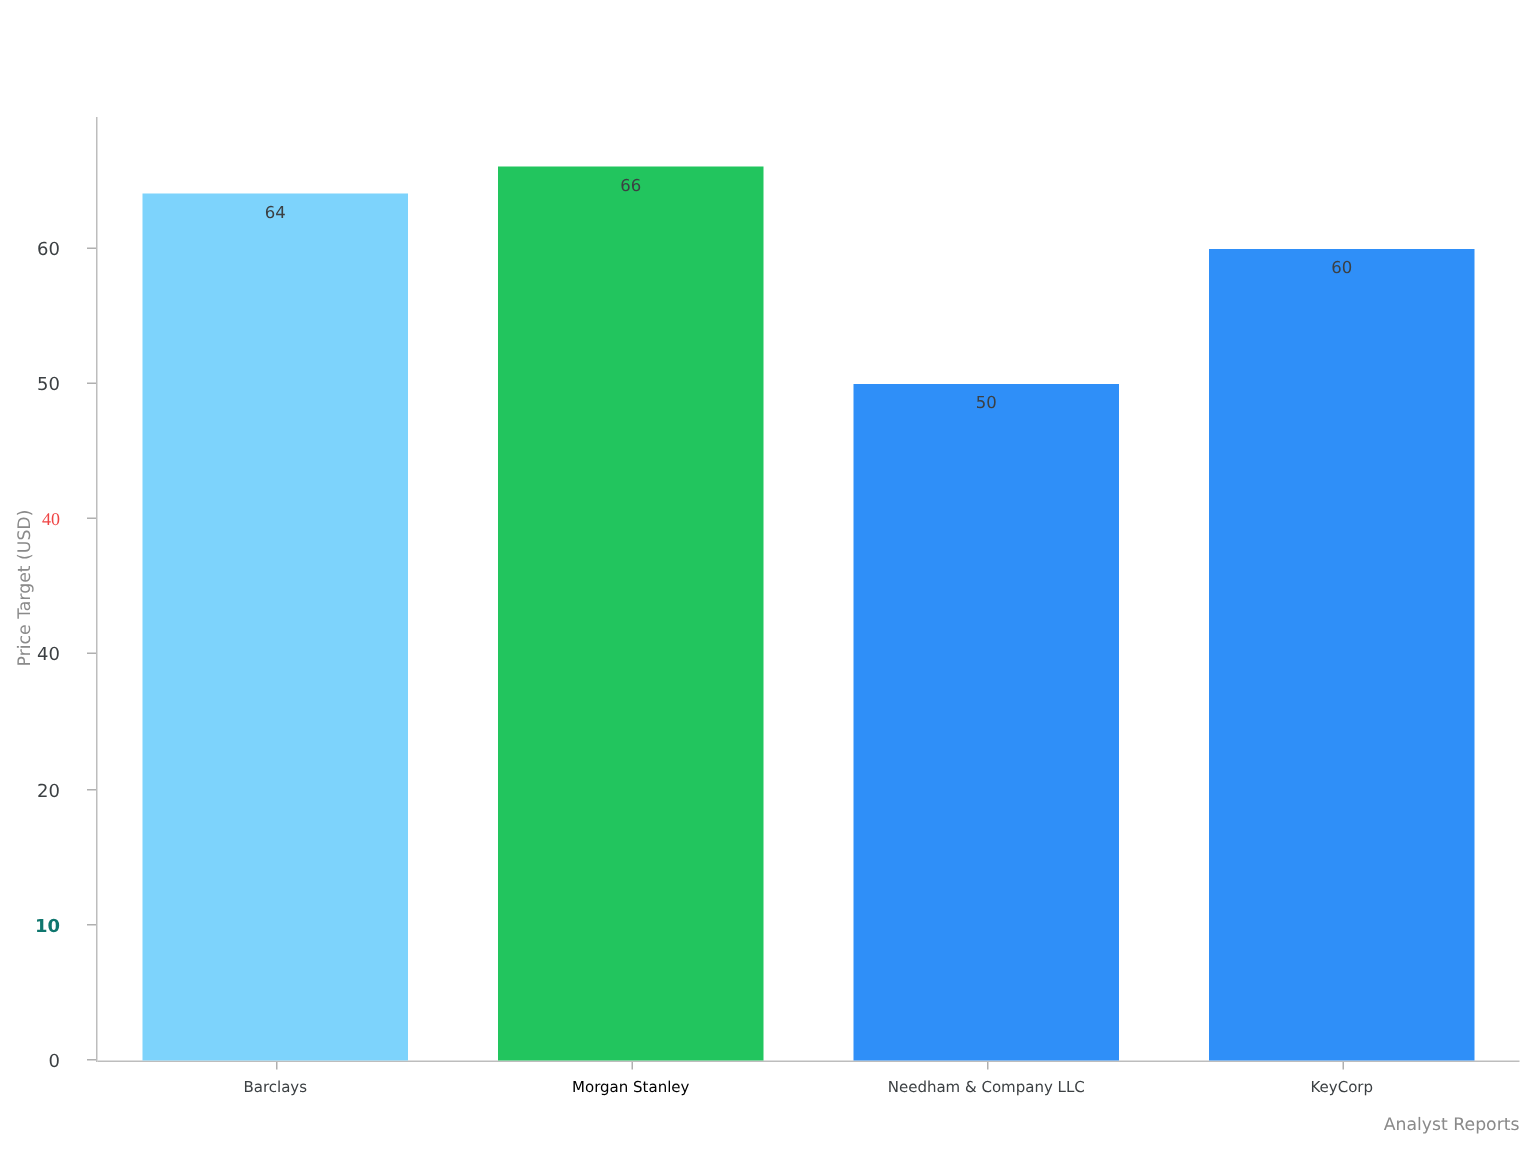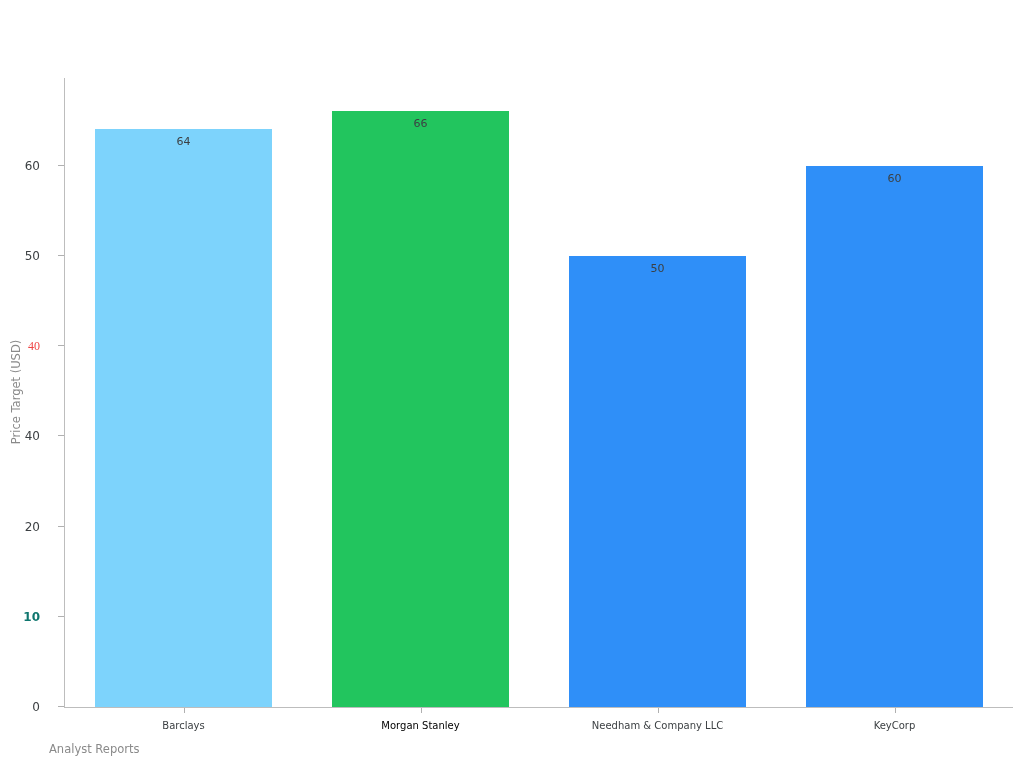--- a/index.html
+++ b/index.html
@@ -128,24 +128,24 @@
     text-align: center;
     font-size: 10px;
     color: #3c4043;
     line-height: 16px;
     white-space: nowrap;
   }
 
   
   #x-axis-label {
     position: absolute;
-    left: 49px;
+    left: 65px;
     top: 742px;
     width: 948px;
-    text-align: left;
+    text-align: right;
     font-size: 11.5px;
     color: #8a8a8a;
     white-space: nowrap;
   }
   #y-axis-label {
     position: absolute;
     left: -84px;
     top: 385px;
     width: 200px;
     text-align: center;

